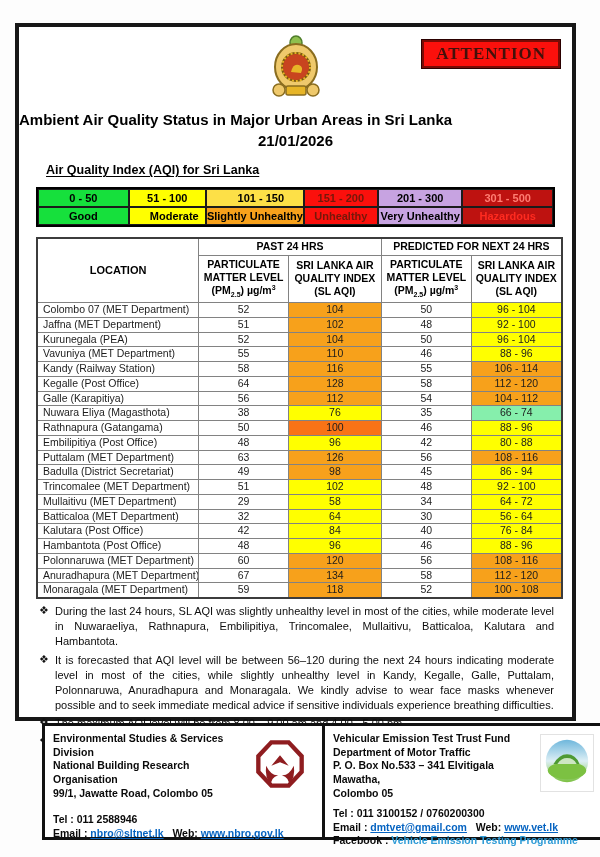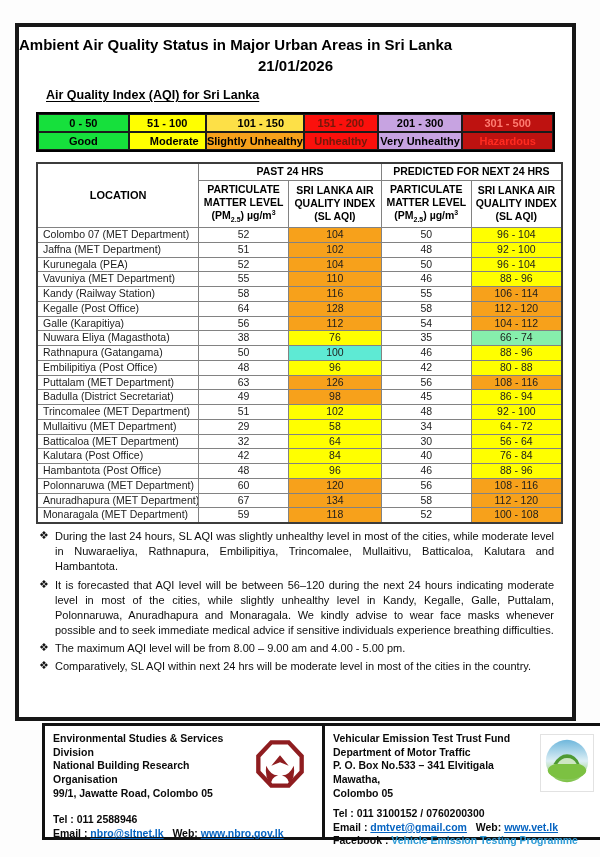--- a/index.html
+++ b/index.html
@@ -19,21 +19,21 @@
     color:#43100a;font-family:"Liberation Serif", serif;font-weight:bold;
     font-size:17px;letter-spacing:1px;padding:2px 12px;
   }
   .title{ text-align:left;font-weight:bold;font-size:15px;margin-top:9px;color:#000;}
   .date{ text-align:center;font-weight:bold;font-size:15px;margin-top:4px;color:#000;}
   .aqi-heading{
     margin:14px 0 0 27px;font-weight:bold;font-size:12.5px;color:#000;
     text-decoration:underline;text-underline-offset:2px;
   }
   .legend{margin:10px 17px 0 17px;border:2px solid #000;}
-  .legend-row{display:flex;}
+  .legend-row{display:flex;justify-content:flex-end;}
   .legend-row .lcell{
     box-sizing:border-box;border:1px solid #1b1b1b;height:18px;line-height:16px;
     text-align:center;font-weight:bold;font-size:11px;overflow:hidden;white-space:nowrap;
   }
   .aqi-table{
     margin:10px 17px 0 17px;border-collapse:collapse;width:527px;table-layout:fixed;
     border:2px solid #3c3c3c;
   }
   .aqi-table th,.aqi-table td{border:1px solid #828282;box-sizing:border-box;}
   .aqi-table th{font-size:10.5px;font-weight:bold;color:#000;padding:2px 2px;line-height:1.25;}
@@ -61,20 +61,35 @@
   .tel-line2{margin-top:7px;}
   a.flink{color:#0563C1;text-decoration:underline;cursor:pointer;}
   .fb-link{color:#2e9bd6;text-decoration:none;}
   .logo-abs-left{position:absolute;right:16px;top:12px;}
   .logo-abs-right{position:absolute;right:6px;top:8px;border:1px solid #e2e2e2;background:#fff;padding:1px;}
 </style>
 </head>
 <body>
 
 <div class="doc">
+  <div class="doc-header">
+    <span class="emblem">
+      <svg width="58" height="66" viewBox="0 0 58 66">
+        <ellipse cx="29" cy="11" rx="6" ry="7" fill="#8FBF4E" stroke="#4e7d2a" stroke-width="1.5"></ellipse>
+        <ellipse cx="29" cy="35" rx="21" ry="23" fill="#EFC96C" stroke="#8a6d1f" stroke-width="2"></ellipse>
+        <circle cx="29" cy="35" r="14" fill="#C8441F" stroke="#7a5a10" stroke-width="2"></circle>
+        <circle cx="29" cy="35" r="14" fill="none" stroke="#E7B527" stroke-width="2" stroke-dasharray="2 2"></circle>
+        <path d="M24 40 q2 -9 8 -7 q5 2 2 8 z" fill="#E7B527"></path>
+        <circle cx="12" cy="58" r="6" fill="#EFC96C" stroke="#8a6d1f" stroke-width="1.5"></circle>
+        <circle cx="46" cy="58" r="6" fill="#EFC96C" stroke="#8a6d1f" stroke-width="1.5"></circle>
+        <rect x="19" y="54" width="20" height="9" rx="2" fill="#E7B527" stroke="#8a6d1f" stroke-width="1.5"></rect>
+      </svg>
+    </span>
+    <div class="attention">ATTENTION</div>
+  </div>
 
   <div class="title">Ambient Air Quality Status in Major Urban Areas in Sri Lanka</div>
   <div class="date">21/01/2026</div>
   <div class="aqi-heading">Air Quality Index (AQI) for Sri Lanka</div>
 
   <div class="legend">
     <div class="legend-row">
         <div class="lcell" style="width: 17.6%; background: rgb(22, 224, 60); color: rgb(0, 0, 0);">0 - 50</div>
         <div class="lcell" style="width: 15%; background: rgb(255, 255, 0); color: rgb(0, 0, 0);">51 - 100</div>
         <div class="lcell" style="width: 19%; background: #fde047; color: rgb(0, 0, 0); padding-left: 12px;">101 - 150</div>
@@ -182,21 +197,21 @@
         <tr>
           <td class="loc">Nuwara Eliya (Magasthota)</td>
           <td class="num">38</td>
           <td class="num" style="background: rgb(255, 255, 0);">76</td>
           <td class="num">35</td>
           <td class="num" style="background: #86efac;">66 - 74</td>
         </tr>
         <tr>
           <td class="loc">Rathnapura (Gatangama)</td>
           <td class="num">50</td>
-          <td class="num" style="background: #5eead4;">100</td>
+          <td class="num" style="background: #f97316;">100</td>
           <td class="num">46</td>
           <td class="num" style="background: rgb(255, 255, 0);">88 - 96</td>
         </tr>
         <tr>
           <td class="loc">Embilipitiya (Post Office)</td>
           <td class="num">48</td>
           <td class="num" style="background: rgb(255, 255, 0);">96</td>
           <td class="num">42</td>
           <td class="num" style="background: rgb(255, 255, 0);">80 - 88</td>
         </tr>

